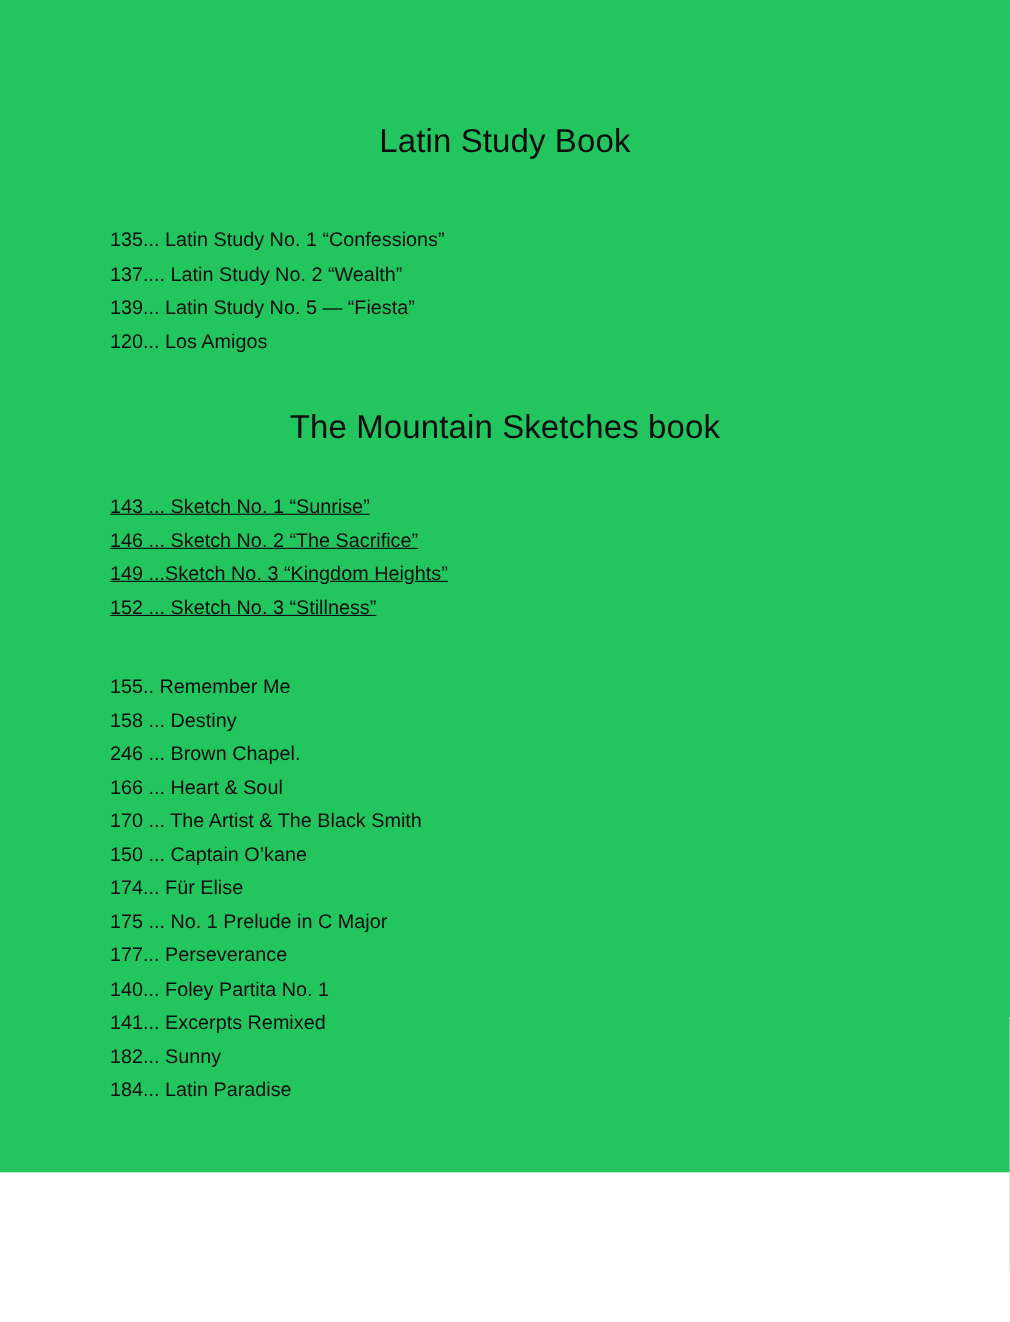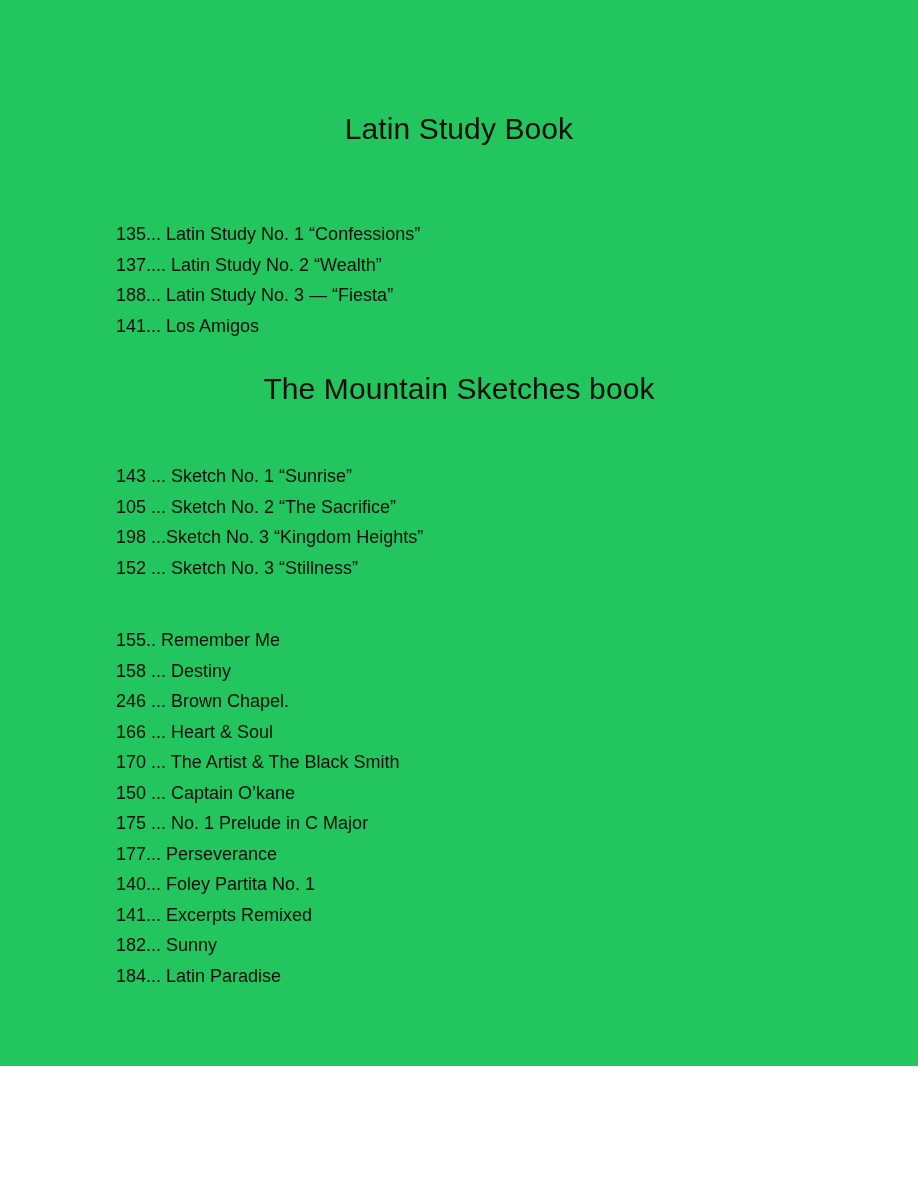--- a/index.html
+++ b/index.html
@@ -38,26 +38,26 @@
     position: absolute;
     left: 0;
     right: 0;
     top: 371px;
   }
 
   
   .toc-list {
     position: absolute;
     left: 100px;
-    margin: 16px;
+    margin: 0;
     padding: 0;
     list-style: none;
   }
   .list-1 { top: 203px; }
-  .list-2 { top: 445px; }
+  .list-2 { top: 445px; text-decoration: underline; }
   .list-3 { top: 609px; }
 
   .toc-entry {
     font-size: 18px;
     font-weight: 400;
     line-height: 30.5px;
     white-space: pre;
     color: #0d0d0d;
     margin: 0;
     padding: 0;
@@ -66,40 +66,41 @@
 </head>
 <body>
 
 <div class="page">
 
   <h1 class="section-heading heading-1">Latin Study Book</h1>
 
   <ul class="toc-list list-1">
     <li class="toc-entry">135... Latin Study No. 1 “Confessions”</li>
     <li class="toc-entry">137.... Latin Study No. 2 “Wealth”</li>
-    <li class="toc-entry">188... Latin Study No. 3 — “Fiesta”</li>
-    <li class="toc-entry">141... Los Amigos</li>
+    <li class="toc-entry">139... Latin Study No. 5 — “Fiesta”</li>
+    <li class="toc-entry">120... Los Amigos</li>
   </ul>
 
   <h2 class="section-heading heading-2">The Mountain Sketches book</h2>
 
   <ul class="toc-list list-2">
     <li class="toc-entry">143 ... Sketch No. 1 “Sunrise”</li>
-    <li class="toc-entry">105 ... Sketch No. 2 “The Sacrifice”</li>
-    <li class="toc-entry">198 ...Sketch No. 3 “Kingdom Heights”</li>
+    <li class="toc-entry">146 ... Sketch No. 2 “The Sacrifice”</li>
+    <li class="toc-entry">149 ...Sketch No. 3 “Kingdom Heights”</li>
     <li class="toc-entry">152 ... Sketch No. 3 “Stillness”</li>
   </ul>
 
   <ul class="toc-list list-3">
     <li class="toc-entry">155.. Remember Me</li>
     <li class="toc-entry">158 ... Destiny</li>
     <li class="toc-entry">246 ... Brown Chapel.</li>
     <li class="toc-entry">166 ... Heart &amp; Soul</li>
     <li class="toc-entry">170 ... The Artist &amp; The Black Smith</li>
     <li class="toc-entry">150 ... Captain O’kane</li>
+    <li class="toc-entry">174... Für Elise</li>
     <li class="toc-entry">175 ... No. 1 Prelude in C Major</li>
     <li class="toc-entry">177... Perseverance</li>
     <li class="toc-entry">140... Foley Partita No. 1</li>
     <li class="toc-entry">141... Excerpts Remixed</li>
     <li class="toc-entry">182... Sunny</li>
     <li class="toc-entry">184... Latin Paradise</li>
   </ul>
 
 </div>
 

